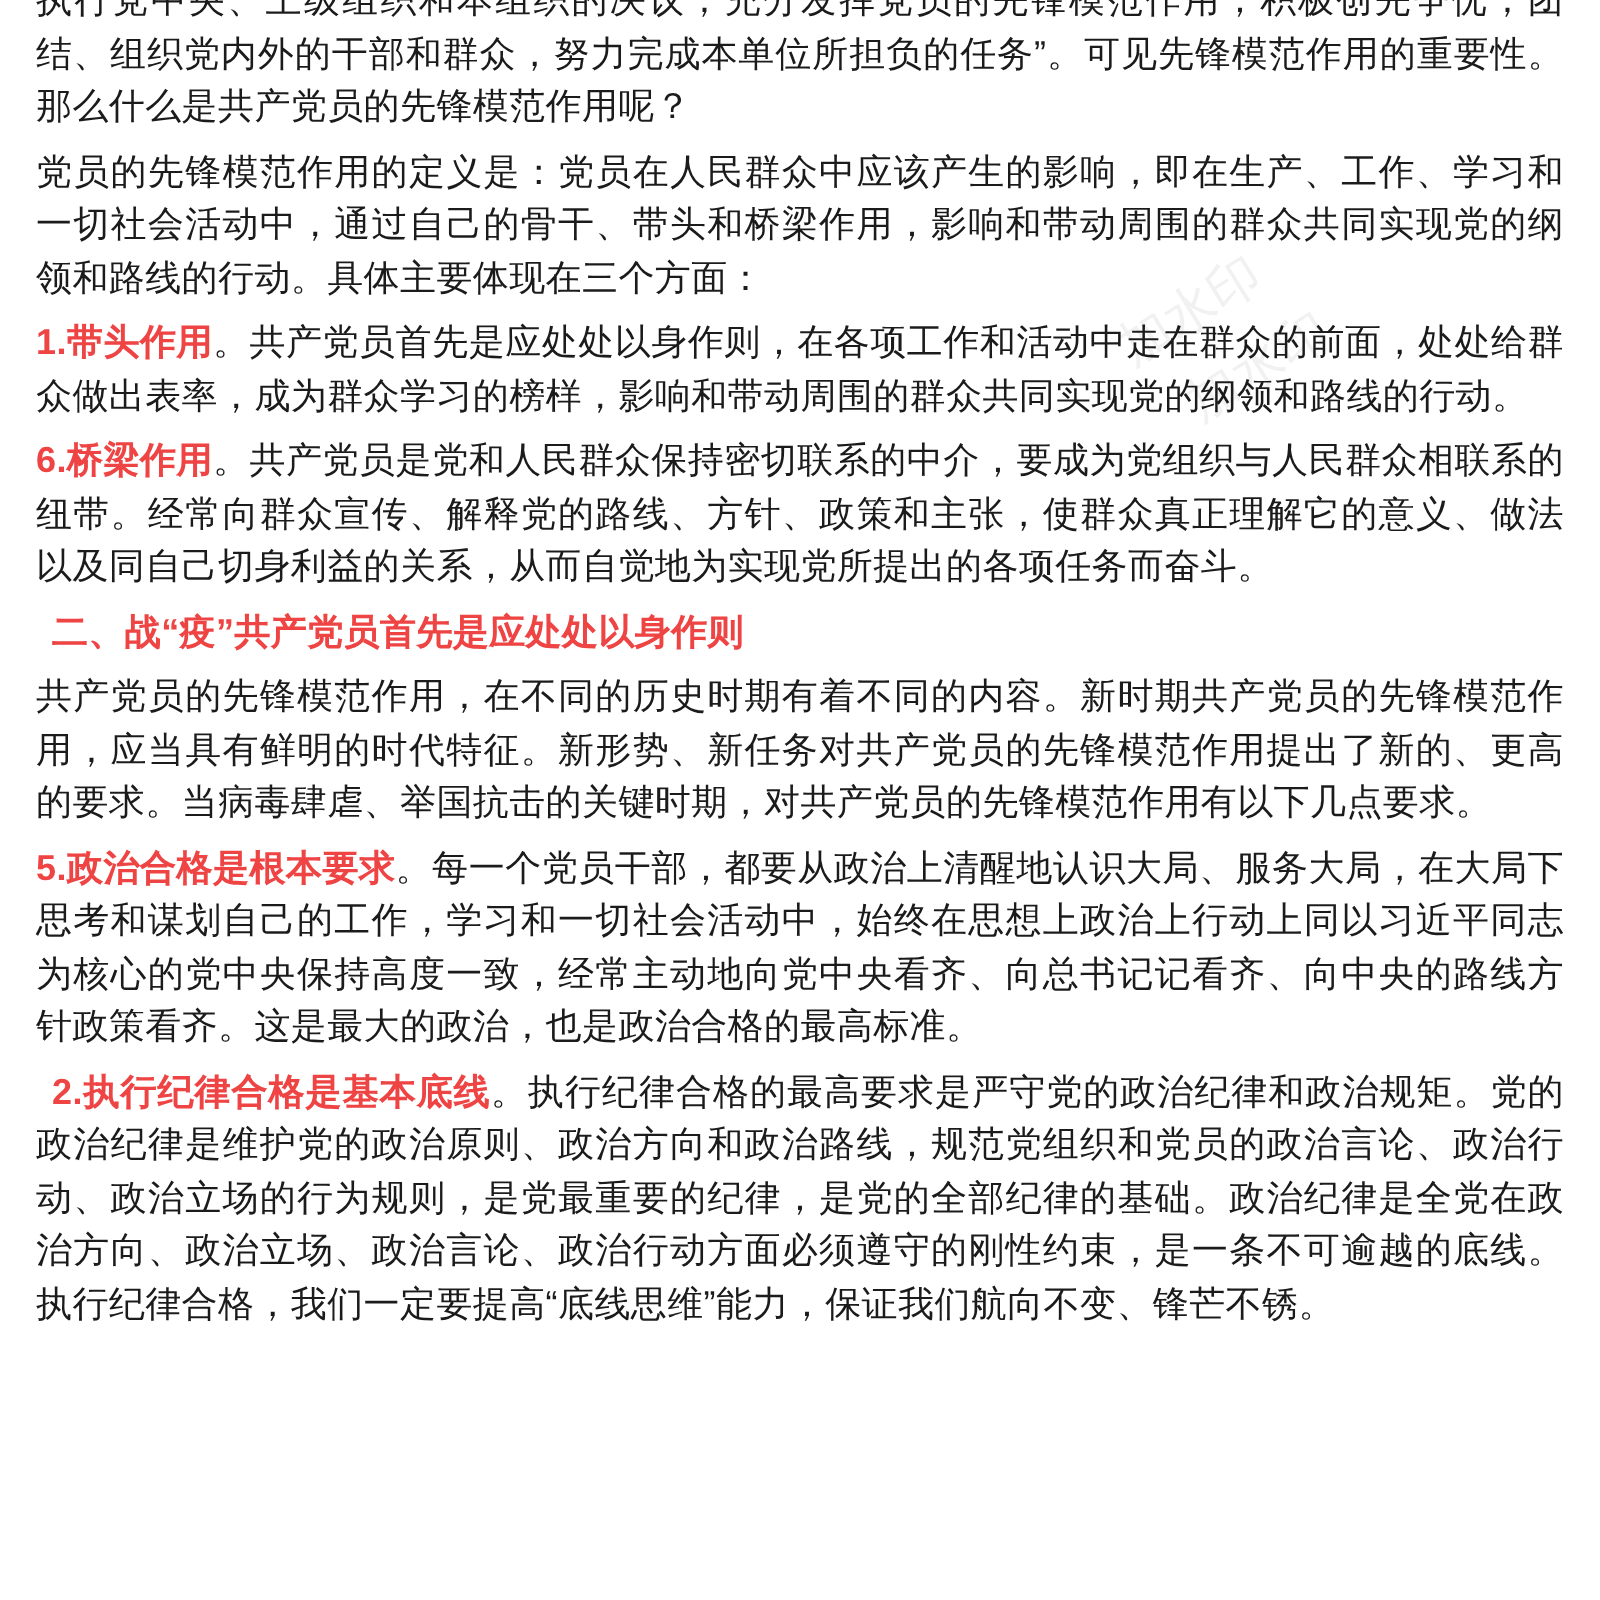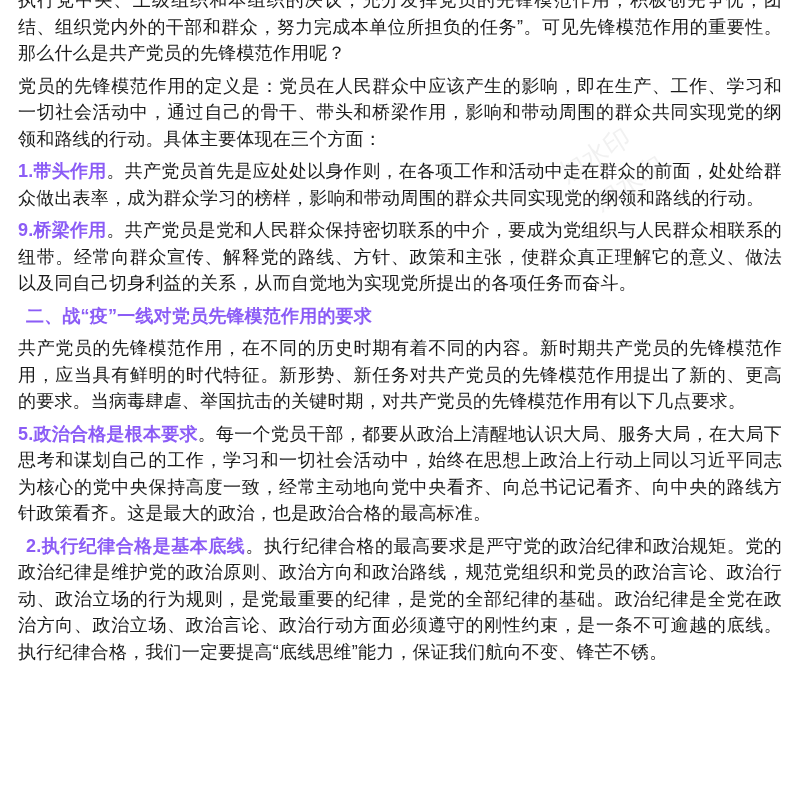--- a/index.html
+++ b/index.html
@@ -23,21 +23,21 @@
     font-size: 18px;
     line-height: 26.5px;
     text-align: justify;
     letter-spacing: 0.2px;
   }
   .doc p {
     margin: 0 0 6px 0;
   }
   .lead {
     font-weight: bold;
-    color: #8b5cf6;
+    color: #ef4444;
   }
   .heading {
     font-weight: bold;
     color: #111111;
   }
   .indent {
     text-indent: 8px;
   }
   .watermark {
     position: absolute;
@@ -57,22 +57,22 @@
 <div class="watermark wm-2">加水印</div>
 
 <div class="doc">
   <p><span class="lead"></span><span>执行党中央、上级组织和本组织的决议，充分发挥党员的先锋模范作用，积极创先争优，团结、组织党内外的干部和群众，努力完成本单位所担负的任务”。可见先锋模范作用的重要性。那么什么是共产党员的先锋模范作用呢？</span></p>
 
   <p><span class="lead"></span><span>党员的先锋模范作用的定义是：党员在人民群众中应该产生的影响，即在生产、工作、学习和一切社会活动中，通过自己的骨干、带头和桥梁作用，影响和带动周围的群众共同实现党的纲领和路线的行动。具体主要体现在三个方面：</span></p>
 
   <p><span class="lead">1.带头作用</span><span>。共产党员首先是应处处以身作则，在各项工作和活动中走在群众的前面，处处给群众做出表率，成为群众学习的榜样，影响和带动周围的群众共同实现党的纲领和路线的行动。</span></p>
 
 
-  <p><span class="lead">9.桥梁作用</span><span>。共产党员是党和人民群众保持密切联系的中介，要成为党组织与人民群众相联系的纽带。经常向群众宣传、解释党的路线、方针、政策和主张，使群众真正理解它的意义、做法以及同自己切身利益的关系，从而自觉地为实现党所提出的各项任务而奋斗。</span></p>
+  <p><span class="lead">6.桥梁作用</span><span>。共产党员是党和人民群众保持密切联系的中介，要成为党组织与人民群众相联系的纽带。经常向群众宣传、解释党的路线、方针、政策和主张，使群众真正理解它的意义、做法以及同自己切身利益的关系，从而自觉地为实现党所提出的各项任务而奋斗。</span></p>
 
-  <p class="heading indent"><span class="lead">二、战“疫”一线对党员先锋模范作用的要求</span><span></span></p>
+  <p class="heading indent"><span class="lead">二、战“疫”共产党员首先是应处处以身作则</span><span></span></p>
 
   <p><span class="lead"></span><span>共产党员的先锋模范作用，在不同的历史时期有着不同的内容。新时期共产党员的先锋模范作用，应当具有鲜明的时代特征。新形势、新任务对共产党员的先锋模范作用提出了新的、更高的要求。当病毒肆虐、举国抗击的关键时期，对共产党员的先锋模范作用有以下几点要求。</span></p>
 
   <p><span class="lead">5.政治合格是根本要求</span><span>。每一个党员干部，都要从政治上清醒地认识大局、服务大局，在大局下思考和谋划自己的工作，学习和一切社会活动中，始终在思想上政治上行动上同以习近平同志为核心的党中央保持高度一致，经常主动地向党中央看齐、向总书记记看齐、向中央的路线方针政策看齐。这是最大的政治，也是政治合格的最高标准。</span></p>
 
   <p class="indent"><span class="lead">2.执行纪律合格是基本底线</span><span>。执行纪律合格的最高要求是严守党的政治纪律和政治规矩。党的政治纪律是维护党的政治原则、政治方向和政治路线，规范党组织和党员的政治言论、政治行动、政治立场的行为规则，是党最重要的纪律，是党的全部纪律的基础。政治纪律是全党在政治方向、政治立场、政治言论、政治行动方面必须遵守的刚性约束，是一条不可逾越的底线。执行纪律合格，我们一定要提高“底线思维”能力，保证我们航向不变、锋芒不锈。</span></p>
 </div>
 
 </body></html>

